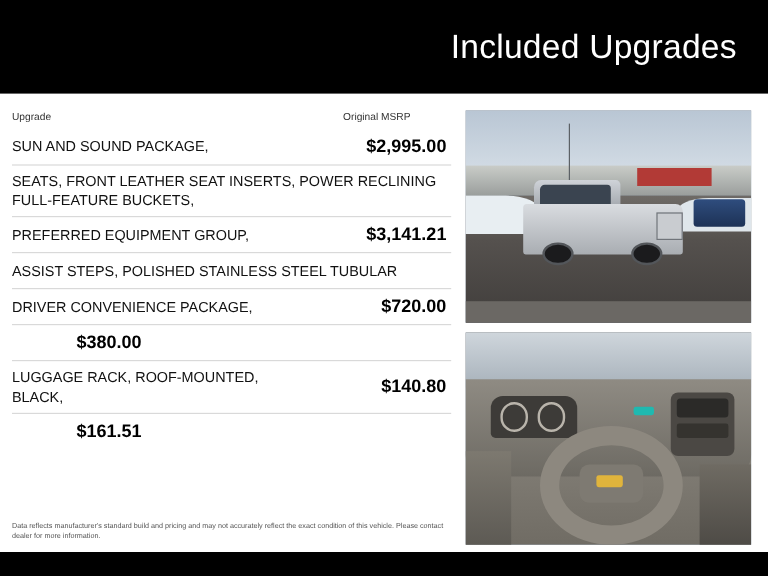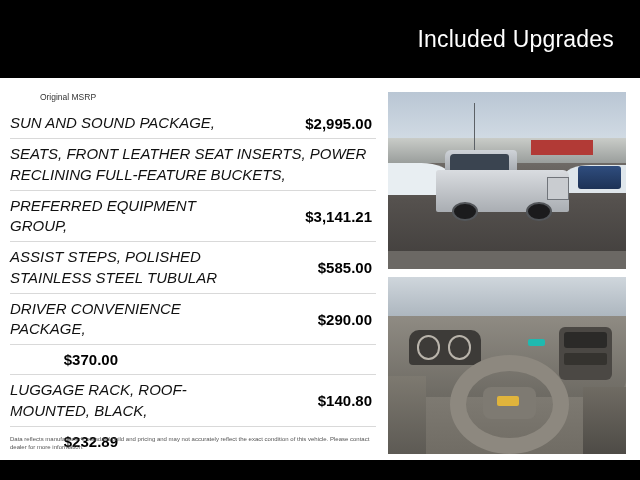--- a/index.html
+++ b/index.html
@@ -19,21 +19,21 @@
     position: absolute;
     left: 0; top: 0;
     width: 640px; height: 78px;
     background: #000;
     display: flex;
     align-items: center;
     justify-content: flex-end;
   }
   .header-title {
     color: #ffffff;
-    font-size: 23px;
+    font-size: 28px;
     font-weight: 400;
     letter-spacing: 0.2px;
     padding-right: 26px;
     white-space: nowrap;
   }
   
   .content {
     position: absolute;
     left: 0; top: 78px;
     width: 640px; height: 382px;
@@ -60,26 +60,25 @@
   .row {
     display: flex;
     align-items: center;
     min-height: 30px;
     border-bottom: 1px solid #d9d9d9;
     padding: 5px 0;
   }
   .row:last-of-type { border-bottom: none; }
   .row-name {
     flex: 1;
-    font-size: 15px;
+    font-size: 12px;
     color: #111;
     line-height: 1.35;
     text-transform: uppercase;
     padding-right: 8px;
-    font-style: italic;
   }
   .row-price {
     width: 112px;
     text-align: right;
     font-size: 15px;
     font-weight: bold;
     color: #000;
     padding-right: 4px;
     white-space: nowrap;
   }
@@ -243,52 +242,52 @@
 <div id="page">
 
   <div class="header">
     <div class="header-title">Included Upgrades</div>
   </div>
 
   <div class="content">
 
     <div class="table-area">
       <div class="table-head">
+        <div class="th-upgrade">Upgrade</div>
         <div class="th-msrp">Original MSRP</div>
       </div>
 
       <div class="rows">
         <div class="row">
           <div class="row-name">SUN AND SOUND PACKAGE,</div>
           <div class="row-price">$2,995.00</div>
         </div>
         <div class="row">
           <div class="row-name">SEATS, FRONT LEATHER SEAT INSERTS, POWER RECLINING FULL-FEATURE BUCKETS,</div>
         </div>
         <div class="row">
           <div class="row-name">PREFERRED EQUIPMENT GROUP,</div>
           <div class="row-price">$3,141.21</div>
         </div>
         <div class="row">
           <div class="row-name">ASSIST STEPS, POLISHED STAINLESS STEEL TUBULAR</div>
-          <div class="row-price">$585.00</div>
         </div>
         <div class="row">
           <div class="row-name">DRIVER CONVENIENCE PACKAGE,</div>
-          <div class="row-price">$290.00</div>
-        </div>
-        <div class="row">
-          <div class="row-price">$370.00</div>
+          <div class="row-price">$720.00</div>
+        </div>
+        <div class="row">
+          <div class="row-price">$380.00</div>
         </div>
         <div class="row">
           <div class="row-name">LUGGAGE RACK, ROOF-MOUNTED, BLACK,</div>
           <div class="row-price">$140.80</div>
         </div>
         <div class="row">
-          <div class="row-price">$232.89</div>
+          <div class="row-price">$161.51</div>
         </div>
       </div>
 
       <div class="disclaimer">Data reflects manufacturer's standard build and pricing and may not accurately reflect the exact condition of this vehicle. Please contact dealer for more information.</div>
     </div>
 
     <div class="photos">
       <div class="photo">
         <div class="p1-sky"></div>
         <div class="p1-bldg"></div>

